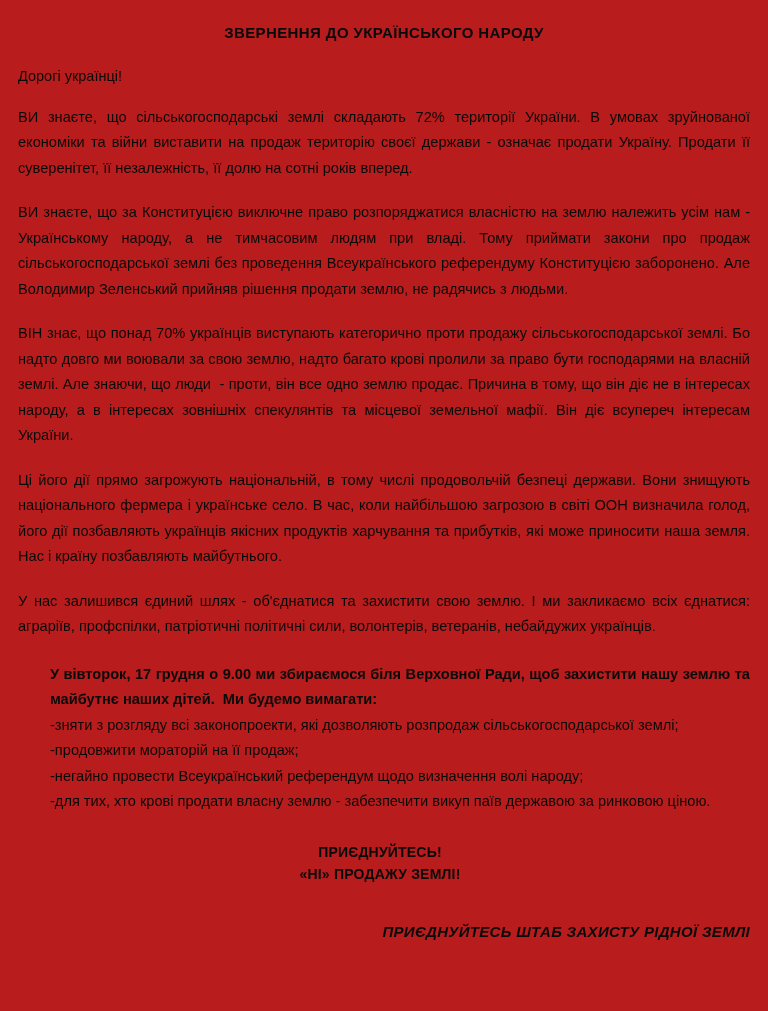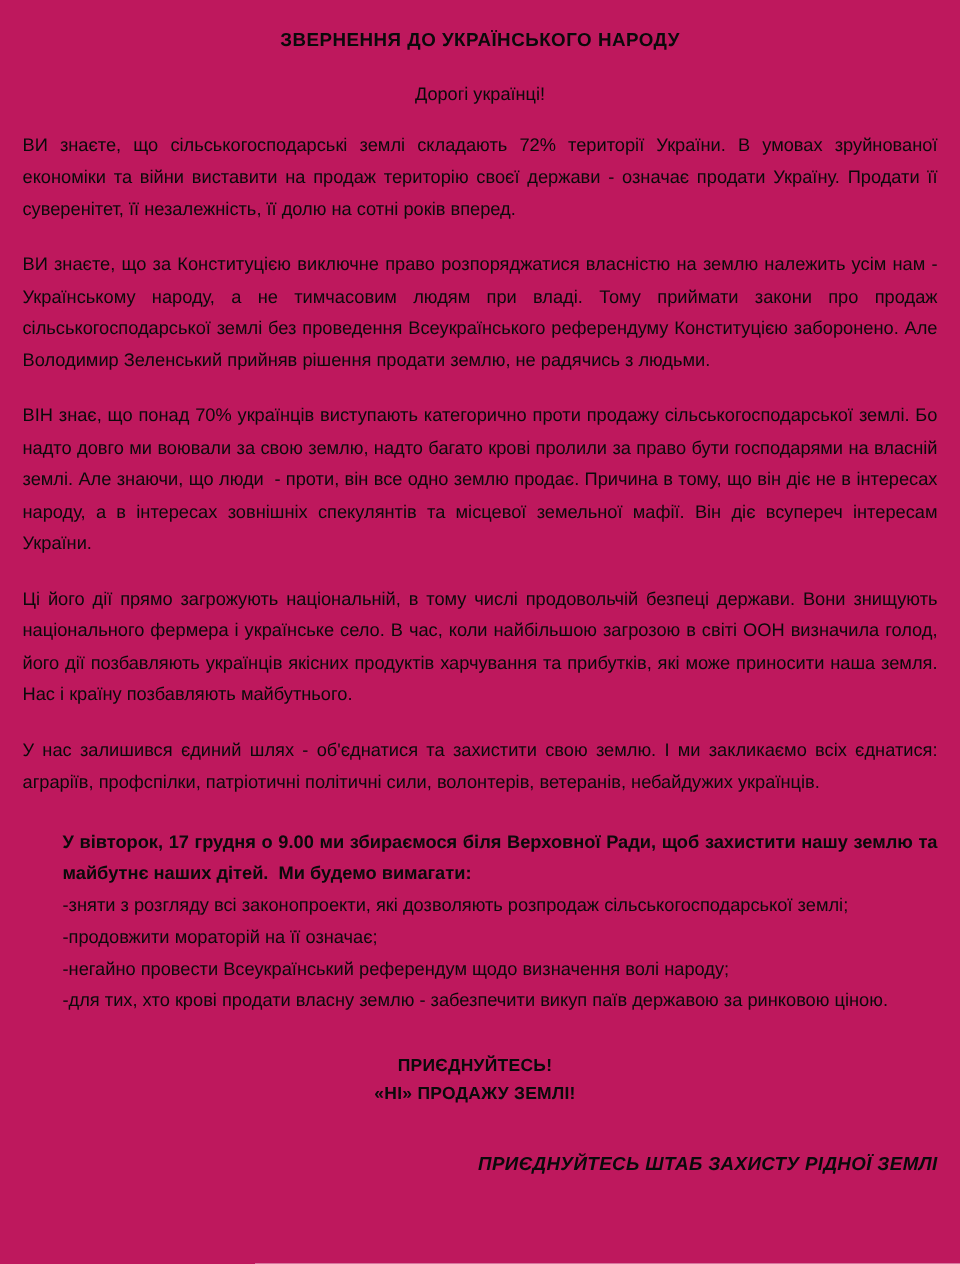--- a/index.html
+++ b/index.html
@@ -14,35 +14,35 @@
     font-family: "Liberation Sans", sans-serif;
     color: #0a0a0a;
     -webkit-font-smoothing: antialiased;
   }
   .page {
     position: relative;
     width: 768px;
     height: 1011px;
     box-sizing: border-box;
     padding: 18px 18px 0 18px;
-    background: #be185d;
+    background: #b91c1c;
     overflow: hidden;
   }
   .doc-title {
     font-size: 15px;
     font-weight: bold;
     text-align: center;
     letter-spacing: 0.4px;
     margin: 6px 0 0 0;
     line-height: 1.25;
   }
   .salutation {
     font-size: 14.5px;
     font-weight: normal;
-    text-align: center;
+    text-align: left;
     margin: 24px 0 0 0;
     line-height: 1.25;
   }
   .body-block {
     margin-top: 20px;
   }
   p.para {
     font-size: 14.6px;
     line-height: 25.5px;
     text-align: justify;
@@ -109,21 +109,21 @@
     <p class="para">ВИ знаєте, що сільськогосподарські землі складають 72% території України. В умовах зруйнованої економіки та війни виставити на продаж територію своєї держави - означає продати Україну. Продати її суверенітет, її незалежність, її долю на сотні років вперед.</p>
     <p class="para">ВИ знаєте, що за Конституцією виключне право розпоряджатися власністю на землю належить усім нам - Українському народу, а не тимчасовим людям при владі. Тому приймати закони про продаж сільськогосподарської землі без проведення Всеукраїнського референдуму Конституцією заборонено. Але Володимир Зеленський прийняв рішення продати землю, не радячись з людьми.</p>
     <p class="para">ВІН знає, що понад 70% українців виступають категорично проти продажу сільськогосподарської землі. Бо надто довго ми воювали за свою землю, надто багато крові пролили за право бути господарями на власній землі. Але знаючи, що люди  - проти, він все одно землю продає. Причина в тому, що він діє не в інтересах народу, а в інтересах зовнішніх спекулянтів та місцевої земельної мафії. Він діє всупереч інтересам України.</p>
     <p class="para">Ці його дії прямо загрожують національній, в тому числі продовольчій безпеці держави. Вони знищують національного фермера і українське село. В час, коли найбільшою загрозою в світі ООН визначила голод, його дії позбавляють українців якісних продуктів харчування та прибутків, які може приносити наша земля. Нас і країну позбавляють майбутнього.</p>
     <p class="para">У нас залишився єдиний шлях - об'єднатися та захистити свою землю. І ми закликаємо всіх єднатися: аграріїв, профспілки, патріотичні політичні сили, волонтерів, ветеранів, небайдужих українців.</p>
   </div>
 
   <div class="demands">
     <p class="demand-lead">У вівторок, 17 грудня о 9.00 ми збираємося біля Верховної Ради, щоб захистити нашу землю та майбутнє наших дітей.  Ми будемо вимагати:</p>
     <p class="demand-item">-зняти з розгляду всі законопроекти, які дозволяють розпродаж сільськогосподарської землі;</p>
-    <p class="demand-item">-продовжити мораторій на її означає;</p>
+    <p class="demand-item">-продовжити мораторій на її продаж;</p>
     <p class="demand-item">-негайно провести Всеукраїнський референдум щодо визначення волі народу;</p>
     <p class="demand-item">-для тих, хто крові продати власну землю - забезпечити викуп паїв державою за ринковою ціною.</p>
   </div>
 
   <div class="slogans">
     <div class="slogan-line">ПРИЄДНУЙТЕСЬ!</div>
     <div class="slogan-line">«НІ» ПРОДАЖУ ЗЕМЛІ!</div>
   </div>
 
   <div class="signature">ПРИЄДНУЙТЕСЬ ШТАБ ЗАХИСТУ РІДНОЇ ЗЕМЛІ</div>

